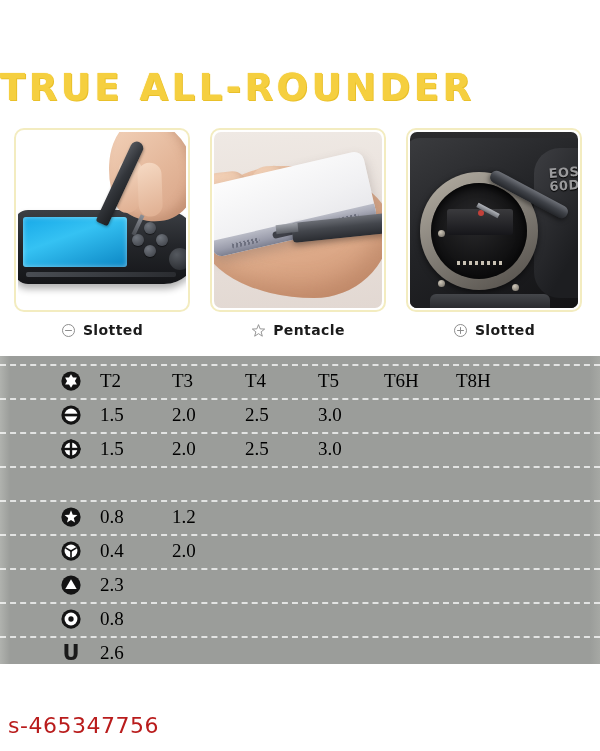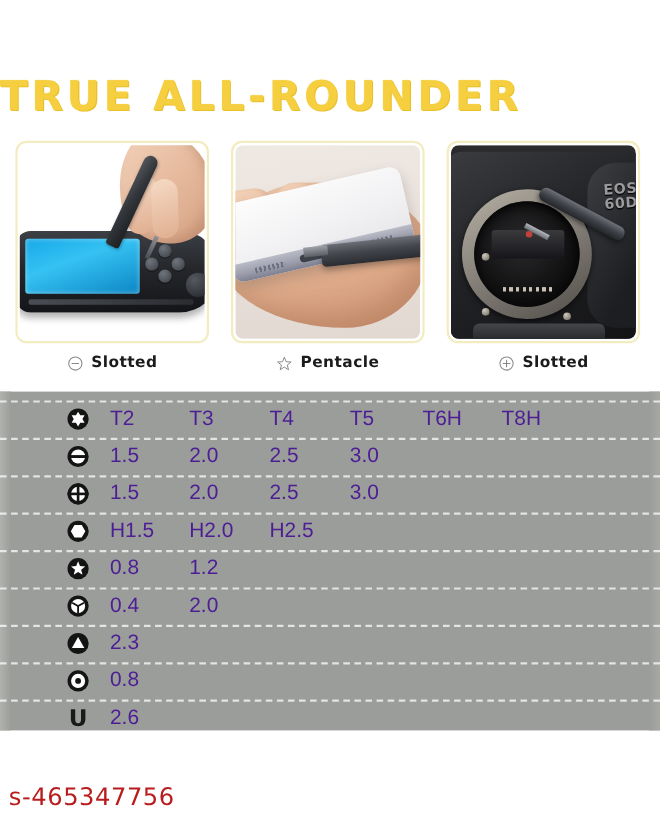--- a/index.html
+++ b/index.html
@@ -378,23 +378,23 @@
   .srow-ico svg { display:block; }
   .srow-ico-text {
     font-family: "DejaVu Sans", sans-serif;
     font-size: 21px;
     font-weight: 700;
     color: #1a1a1a;
     line-height: 1;
   }
   .cell {
     position: absolute;
-    font-family: Liberation Sans, sans-serif;
+    font-family: Liberation Serif, serif;
     font-size: 19px;
-    color: #4c1d95;
+    color: #000000;
     white-space: nowrap;
     letter-spacing: 0;
   }
   .c-0 { left: 100px; }
   .c-1 { left: 172px; }
   .c-2 { left: 245px; }
   .c-3 { left: 318px; }
   .c-4 { left: 384px; }
   .c-5 { left: 456px; }
 
@@ -561,31 +561,20 @@
             <rect x="1.5" y="10.7" width="21" height="2.6" fill="#141414"></rect>
             <rect x="10.7" y="1.5" width="2.6" height="21" fill="#141414"></rect>
           </svg>
         </div>
         <div class="cell c-0">1.5</div>
         <div class="cell c-1">2.0</div>
         <div class="cell c-2">2.5</div>
         <div class="cell c-3">3.0</div>
       </div>
       <div class="sep" style="top: 110px;"></div>
-      <div class="srow" style="top: 110px;">
-        <div class="srow-ico">
-          <svg viewBox="0 0 24 24" width="22" height="22">
-            <circle cx="12" cy="12" r="10.5" fill="#141414"></circle>
-            <polygon points="15.60,5.76 19.20,12.00 15.60,18.24 8.40,18.24 4.80,12.00 8.40,5.76" fill="#ffffff"></polygon>
-          </svg>
-        </div>
-        <div class="cell c-0">H1.5</div>
-        <div class="cell c-1">H2.0</div>
-        <div class="cell c-2">H2.5</div>
-      </div>
       <div class="sep" style="top: 144px;"></div>
       <div class="srow" style="top: 144px;">
         <div class="srow-ico">
           <svg viewBox="0 0 24 24" width="22" height="22">
             <circle cx="12" cy="12" r="10.5" fill="#141414"></circle>
             <polygon points="12.00,4.60 13.88,9.41 19.04,9.71 15.04,12.99 16.35,17.99 12.00,15.20 7.65,17.99 8.96,12.99 4.96,9.71 10.12,9.41" fill="#ffffff"></polygon>
           </svg>
         </div>
         <div class="cell c-0">0.8</div>
         <div class="cell c-1">1.2</div>

